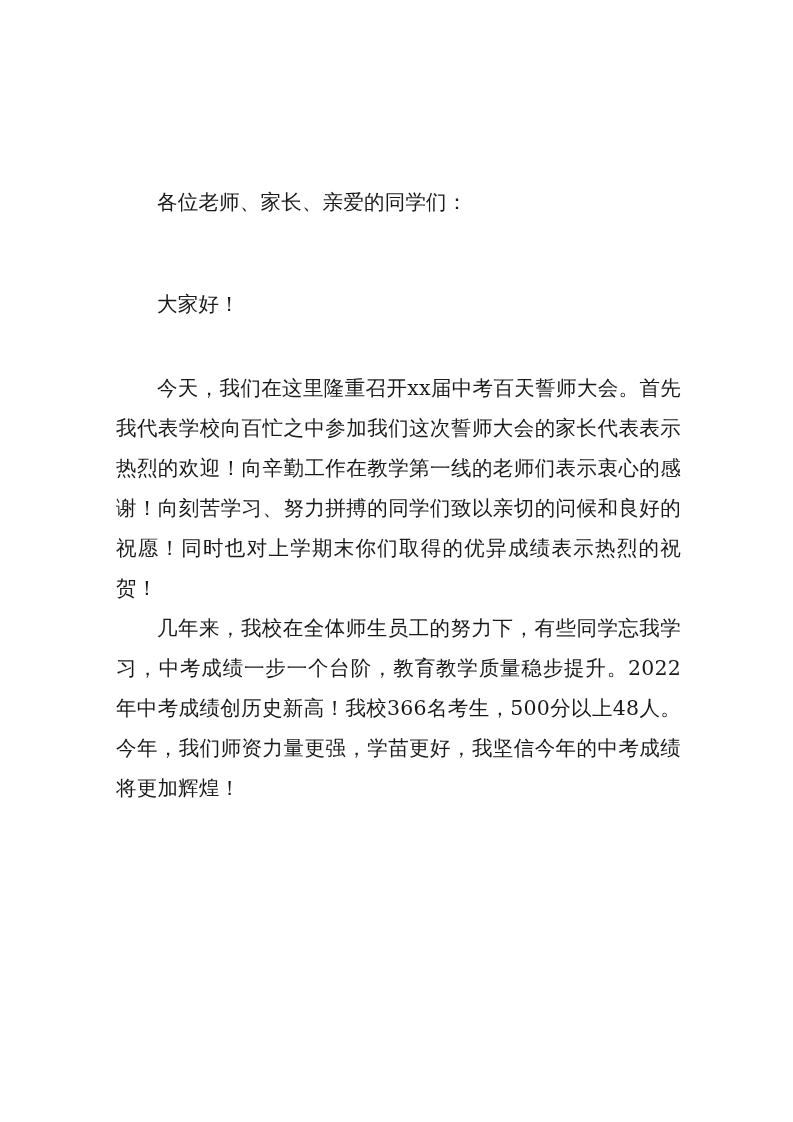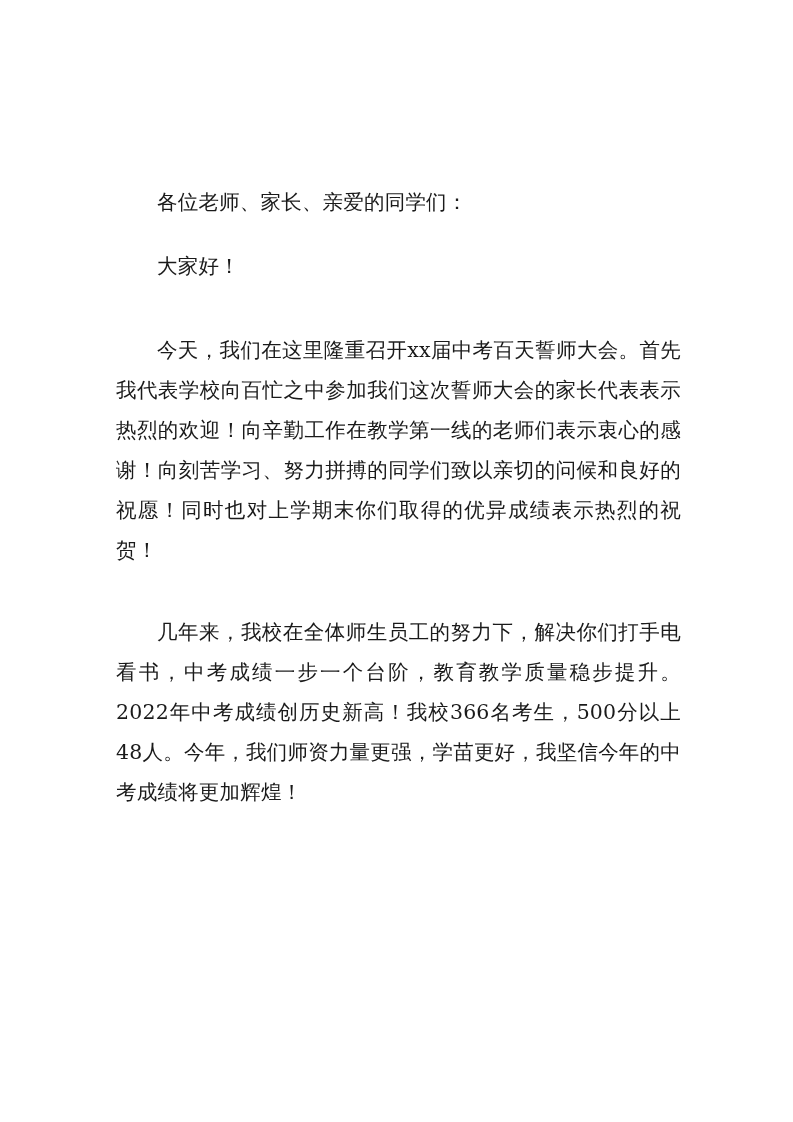--- a/index.html
+++ b/index.html
@@ -23,26 +23,26 @@
     }
     .para {
       font-size: 20.5px;
       line-height: 40px;
       text-indent: 2em;
       text-align: justify;
       text-justify: inter-character;
       margin: 0;
       letter-spacing: 0.2px;
     }
-    .gap-salutation { margin-bottom: 26px; }
+    .gap-salutation { margin-bottom: 64px; }
     .gap-greeting { margin-bottom: 42px; font-family: Liberation Mono, monospace; }
-    .gap-p1 { margin-bottom: 42px; }
+    .gap-p1 { }
     .gap-p2 { margin-bottom: 42px; }
   </style>
 </head>
 <body>
 
 <div class="page">
   <p class="para gap-salutation">各位老师、家长、亲爱的同学们：</p>
   <p class="para gap-greeting">大家好！</p>
   <p class="para gap-p1">今天，我们在这里隆重召开xx届中考百天誓师大会。首先我代表学校向百忙之中参加我们这次誓师大会的家长代表表示热烈的欢迎！向辛勤工作在教学第一线的老师们表示衷心的感谢！向刻苦学习、努力拼搏的同学们致以亲切的问候和良好的祝愿！同时也对上学期末你们取得的优异成绩表示热烈的祝贺！</p>
-  <p class="para gap-p2">几年来，我校在全体师生员工的努力下，解决你们打手电看书，中考成绩一步一个台阶，教育教学质量稳步提升。2022年中考成绩创历史新高！我校366名考生，500分以上48人。今年，我们师资力量更强，学苗更好，我坚信今年的中考成绩将更加辉煌！</p>
+  <p class="para gap-p2">几年来，我校在全体师生员工的努力下，有些同学忘我学习，中考成绩一步一个台阶，教育教学质量稳步提升。2022年中考成绩创历史新高！我校366名考生，500分以上48人。今年，我们师资力量更强，学苗更好，我坚信今年的中考成绩将更加辉煌！</p>
 </div>
 
 </body></html>

